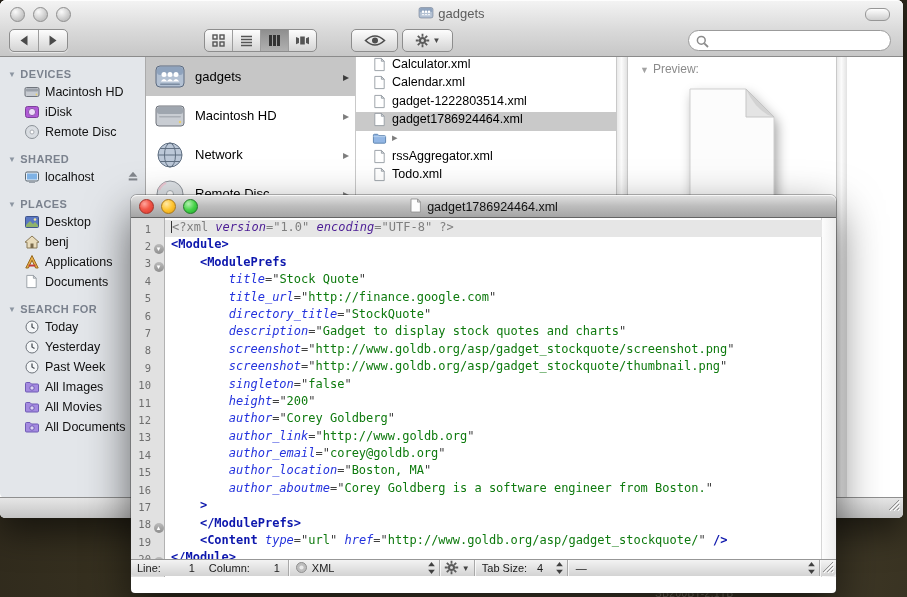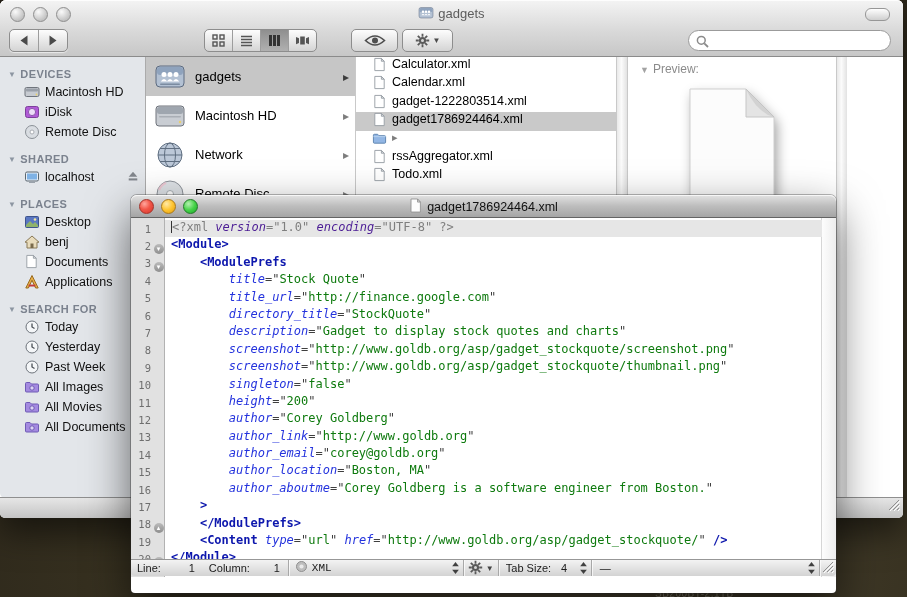--- a/index.html
+++ b/index.html
@@ -271,32 +271,32 @@
             <span>Desktop</span>
           </div>
           <div class="sb-item">
             <span class="icon"><svg width="16" height="16" viewBox="0 0 16 16">
                 <path d="M8 2 L15 8.2 H13 V14 H3 V8.2 H1 Z" fill="#e9dcbc" stroke="#8a7a57"></path>
                 <rect x="6.5" y="9.5" width="3" height="4.5" fill="#7a6a4a"></rect>
               </svg></span>
             <span>benj</span>
           </div>
           <div class="sb-item">
+            <span class="icon"><svg width="16" height="16" viewBox="0 0 16 16">
+                <path d="M8 1.5 L14.2 14 H11.6 L8 6.2 L4.4 14 H1.8 Z" fill="#e8b04a" stroke="#9a6b1f"></path>
+                <rect x="4.6" y="10.6" width="6.8" height="1.9" fill="#c23b3b"></rect>
+              </svg></span>
+            <span>Applications</span>
+          </div>
+          <div class="sb-item">
             <span class="icon"><svg width="15" height="15" viewBox="0 0 16 16">
                 <path d="M3 1.5 H10 L13 4.5 V14.5 H3 Z" fill="#fff" stroke="#999fa5"></path>
                 <path d="M10 1.5 L13 4.5 H10 Z" fill="#dfe3e8" stroke="#999fa5"></path>
               </svg></span>
             <span>Documents</span>
-          </div>
-          <div class="sb-item">
-            <span class="icon"><svg width="16" height="16" viewBox="0 0 16 16">
-                <path d="M8 1.5 L14.2 14 H11.6 L8 6.2 L4.4 14 H1.8 Z" fill="#e8b04a" stroke="#9a6b1f"></path>
-                <rect x="4.6" y="10.6" width="6.8" height="1.9" fill="#c23b3b"></rect>
-              </svg></span>
-            <span>Applications</span>
           </div>
         </div>
         <div class="sb-section">
           <div class="sb-header">
             <span class="disc">▼</span>
             <span>SEARCH FOR</span>
           </div>
           <div class="sb-item">
             <span class="icon"><svg width="16" height="16" viewBox="0 0 16 16">
                 <circle cx="8" cy="8" r="6" fill="#f4f6f8" stroke="#6e747c"></circle>
@@ -588,21 +588,21 @@
             <span class="codetext"><span class="seg-tag">&lt;/Module&gt;</span></span>
           </div>
         </div>
     </div>
     <div class="e-statusbar">
       <span style="margin-left:6px;">Line:</span>
       <span style="width:34px;text-align:right;">1</span>
       <span style="margin-left:14px;text-align:center;">Column:</span>
       <span style="width:30px;text-align:right;margin-right:8px;">1</span>
       <div class="sb-sep"></div>
-      <div class="sbx" style="width:174px;font-family:Liberation Mono, monospace;">
+      <div class="sbx" style="width:150px;">
         <span style="margin:0 5px 0 7px;" id="icon-bundle"><svg width="11" height="11" viewBox="0 0 11 11">
               <circle cx="5.5" cy="5.5" r="5" fill="#bdbdbd" stroke="#8f8f8f"></circle>
               <circle cx="5.5" cy="5.5" r="2.1" fill="#e9e9e9"></circle>
             </svg></span>
         <span>XML</span>
         <span class="stepper" id="icon-step1">
             <svg width="7" height="12" viewBox="0 0 7 12">
               <path d="M3.5 0 L6.8 4.2 H.2Z" fill="#3f3f3f"></path>
               <path d="M3.5 12 L.2 7.8 H6.8Z" fill="#3f3f3f"></path>
             </svg>

